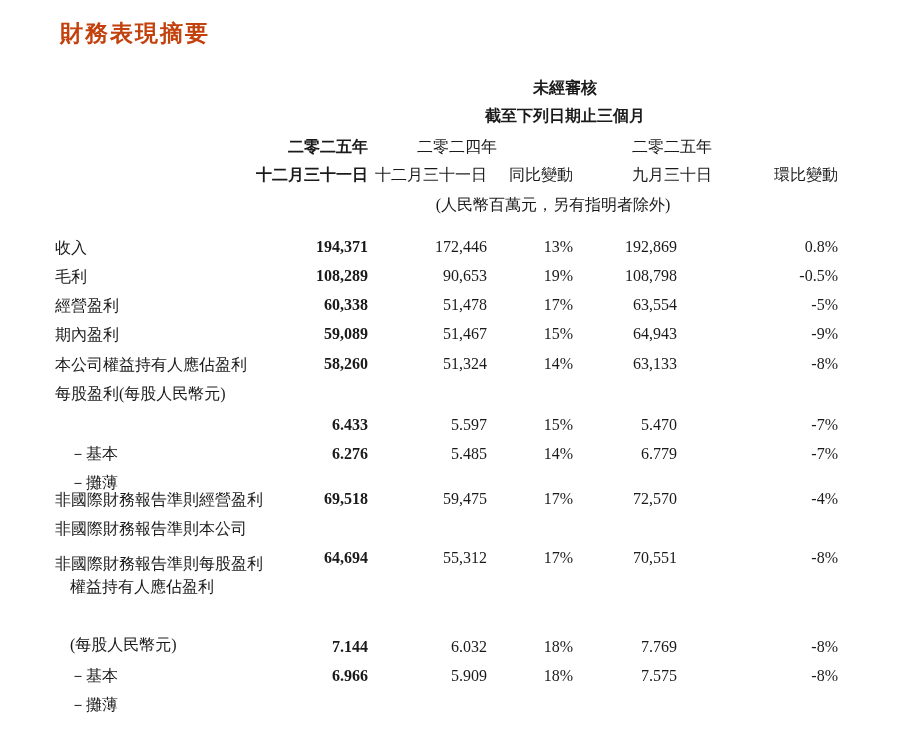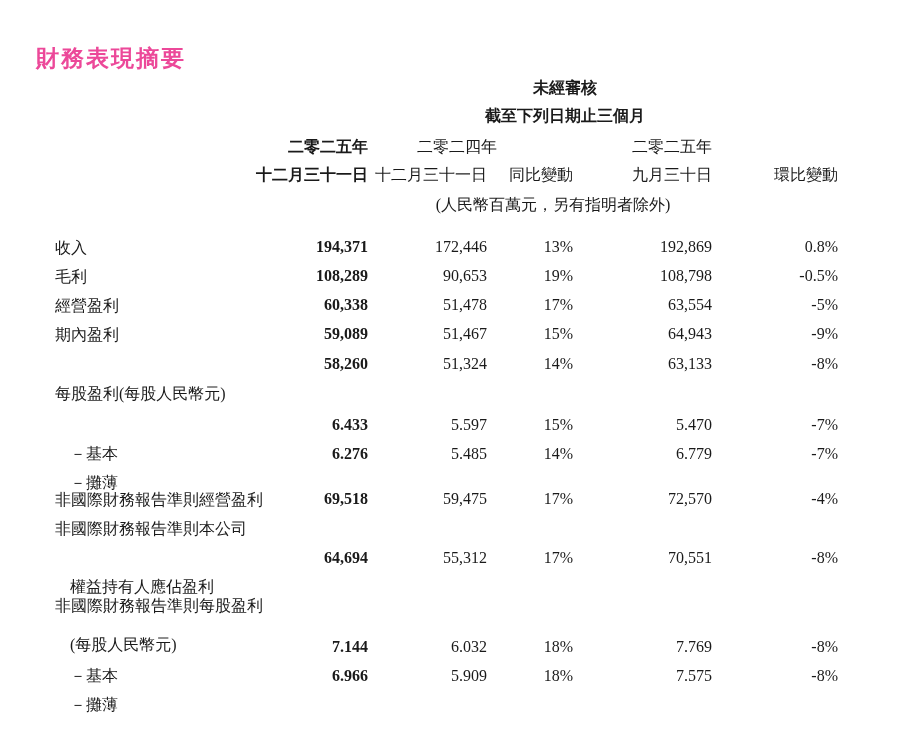--- a/index.html
+++ b/index.html
@@ -1,30 +1,30 @@
 <!DOCTYPE html>
 <html><head>
 <meta charset="utf-8">
 <style>
   html, body { margin:0; padding:0; background:#ffffff; }
   body { width:900px; height:730px; position:relative; overflow:hidden; color:#1a1a1a; }
-  .title { position:absolute; left:36px; top:18px; font-family:"DejaVu Sans", sans-serif; font-size:23px; font-weight:bold; letter-spacing:2px; color:#ec4899;margin-top:25px; }
+  .title { position:absolute; left:60px; top:18px; font-family:"DejaVu Sans", sans-serif; font-size:23px; font-weight:bold; letter-spacing:2px; color:#c2410c; }
   .serif { font-family:"Liberation Serif", "DejaVu Serif", serif; }
   .hdr { position:absolute; font-size:16px; white-space:nowrap; }
   .hdr-c { transform:translateX(-50%); }
   .hdr-r { transform:translateX(-100%); }
   .bold { font-weight:bold; }
   .row { position:absolute; left:0; width:744px; height:28px; font-size:16px; }
   .row .label { position:absolute; left:55px; top:0; white-space:nowrap; }
   .row .label.indent { left:70px;margin-top:28px; }
   .row .cell { position:absolute; top:0; white-space:nowrap; transform:translateX(-100%); }
   .c1 { left:368px; font-weight:bold;text-align:center; }
   .c2 { left:487px; }
   .c3 { left:573px; }
-  .c4 { left:712px; }
+  .c4 { left:677px; }
   .c5 { left:838px; }
 </style>
 </head>
 <body>
 
 <div class="title">財務表現摘要</div>
 
 <div class="serif">
   <div class="hdr hdr-c bold" style="left:565px; top:78px;">未經審核</div>
   <div class="hdr hdr-c bold" style="left:565px; top:106px;">截至下列日期止三個月</div>
@@ -72,20 +72,21 @@
     </div>
     <div class="row" style="top: 325px; padding-left: 17px;">
       <div class="label">期內盈利</div>
       <div class="cell c1">59,089</div>
       <div class="cell c2">51,467</div>
       <div class="cell c3">15%</div>
       <div class="cell c4">64,943</div>
       <div class="cell c5">-9%</div>
     </div>
     <div class="row" style="top: 355px;">
+      <div class="label">本公司權益持有人應佔盈利</div>
       <div class="cell c1">58,260</div>
       <div class="cell c2">51,324</div>
       <div class="cell c3">14%</div>
       <div class="cell c4">63,133</div>
       <div class="cell c5">-8%</div>
     </div>
     <div class="row" style="top: 384px;">
       <div class="label">每股盈利(每股人民幣元)</div>
       <div class="cell c1"></div>
       <div class="cell c2"></div>
@@ -126,21 +127,21 @@
       <div class="cell c5"></div>
     </div>
     <div class="row" style="top: 549px;">
       <div class="label indent">權益持有人應佔盈利</div>
       <div class="cell c1">64,694</div>
       <div class="cell c2">55,312</div>
       <div class="cell c3">17%</div>
       <div class="cell c4">70,551</div>
       <div class="cell c5">-8%</div>
     </div>
-    <div class="row" style="top: 596px;">
+    <div class="row" style="top: 554px;">
       <div class="label">非國際財務報告準則每股盈利</div>
       <div class="cell c1"></div>
       <div class="cell c2"></div>
       <div class="cell c3"></div>
       <div class="cell c4"></div>
       <div class="cell c5"></div>
     </div>
     <div class="row" style="top: 607px;">
       <div class="label indent">(每股人民幣元)</div>
       <div class="cell c1"></div>

